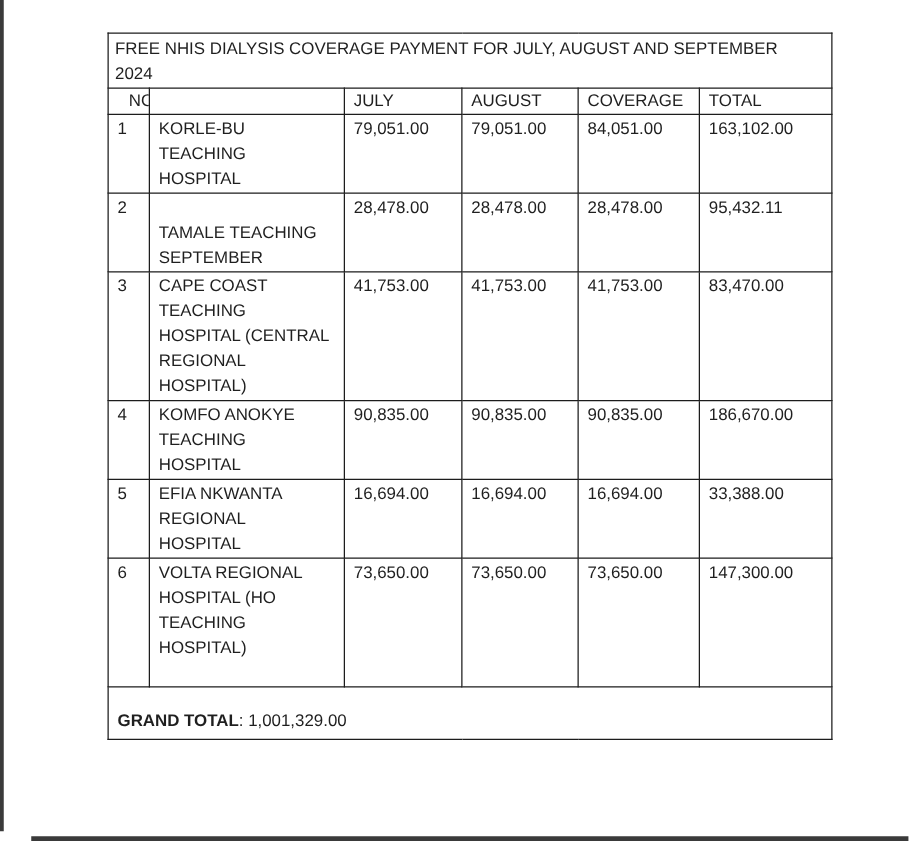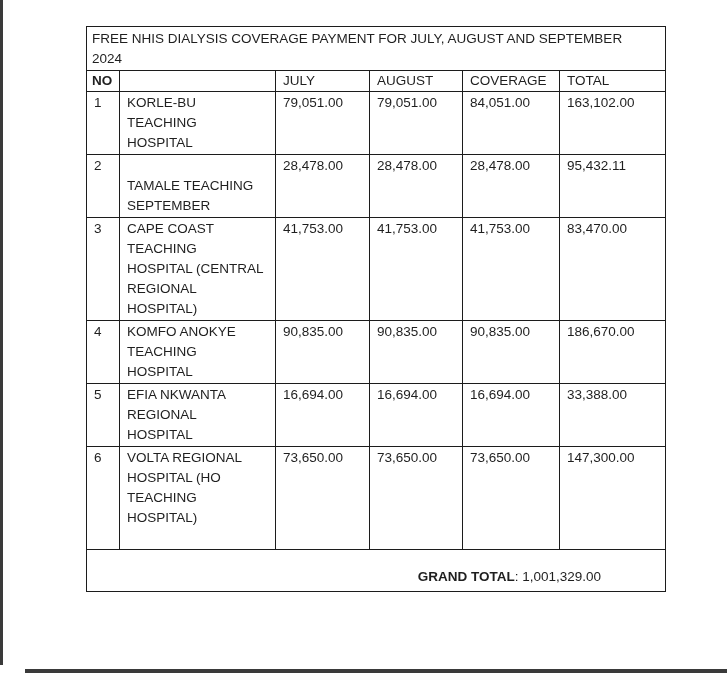--- a/index.html
+++ b/index.html
@@ -53,22 +53,21 @@
     height: 40px;
     padding-left: 5px;
     padding-top: 2px;
     margin-top: 24px;
   }
   tr.months-row td {
     height: 17px;
     line-height: 18px;
   }
   tr.months-row td.no-col {
-    padding-left: 5px;
-    font-weight: bold;
+    padding-left: 16px;
   }
   tr.units-row td {
     height: 40px;
   }
   td.no-cell {
     padding-left: 5px;
   }
   td.amt {
     vertical-align: bottom;
     padding-bottom: 2px;
@@ -76,21 +75,21 @@
   tr.r1 td { height: 58px; }
   tr.r2 td { height: 58px; }
   tr.r3 td { height: 99px; }
   tr.r4 td { height: 58px; }
   tr.r5 td { height: 59px; }
   tr.r6 td { height: 100px; }
   tr.grand-row td {
     height: 36px;
     vertical-align: bottom;
     padding-bottom: 4px;
-    text-align: right;
+    text-align: left;
     padding-right: 64px;
     white-space: normal;
   }
   .gt-label {
     font-weight: bold;
   }
 </style>
 </head>
 <body>
 

